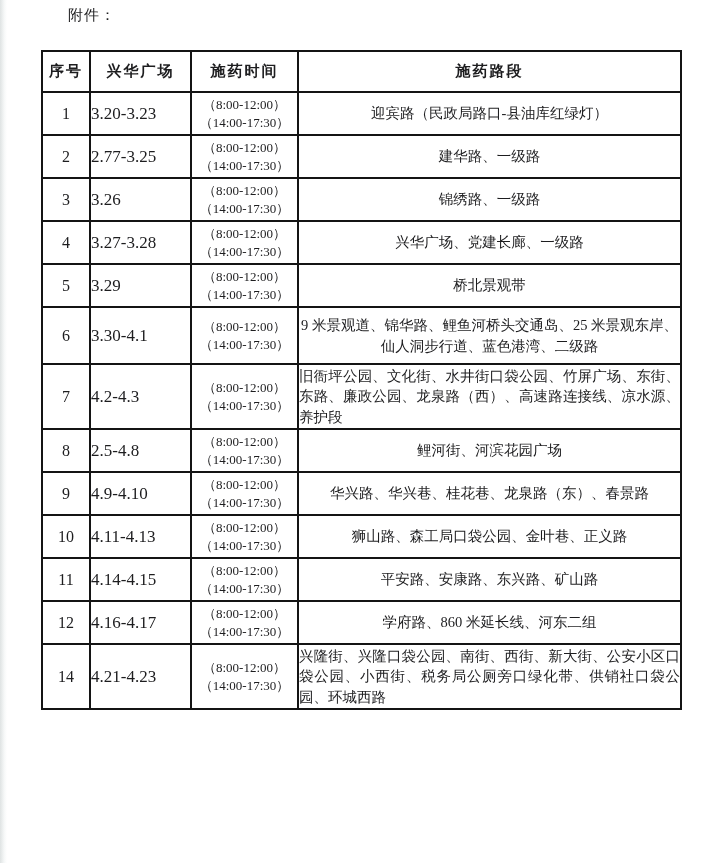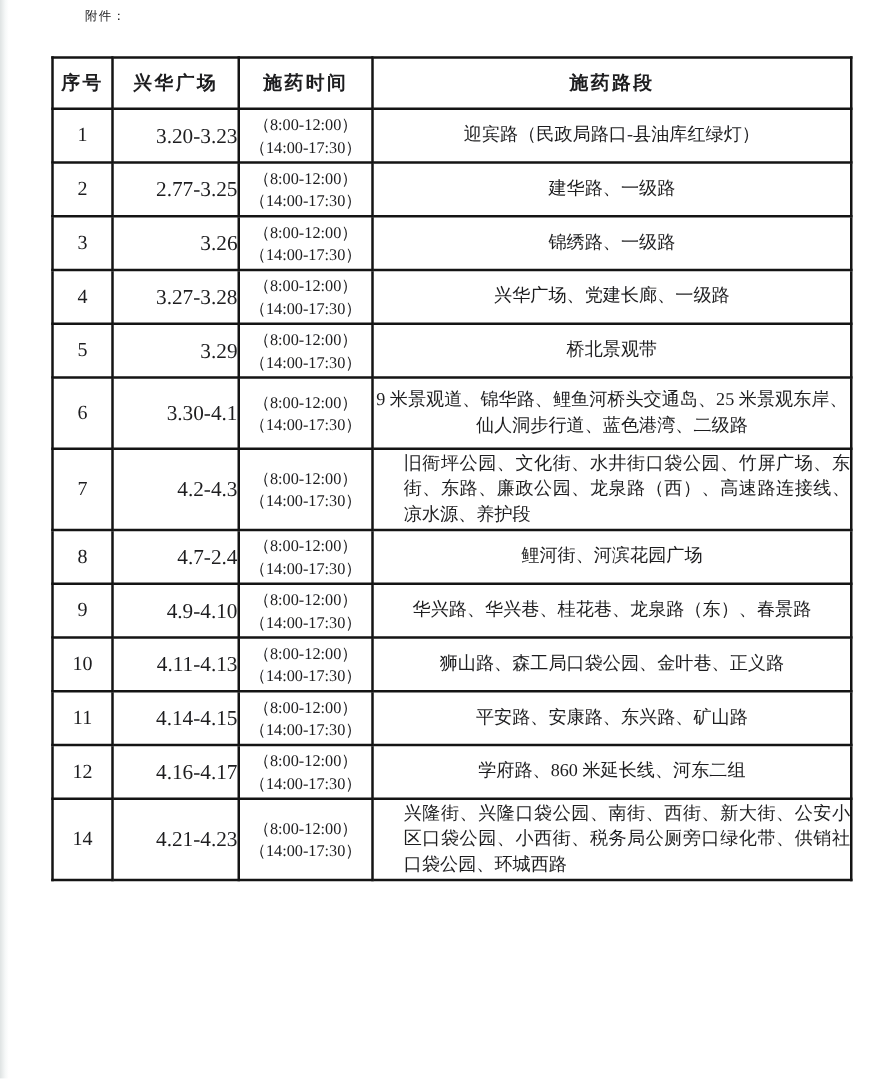--- a/index.html
+++ b/index.html
@@ -18,21 +18,21 @@
   }
   .edge-strip {
     position: absolute;
     left: 0; top: 0;
     width: 7px; height: 863px;
     background: linear-gradient(to right, #dfe3e3, #f6f8f8 60%, #ffffff);
   }
   .attachment {
     padding-top: 6px;
     margin-left: 68px;
-    font-size: 10px;
+    font-size: 15px;
     letter-spacing: 1px;
   }
   .title {
     margin: 4px 0 0 60px;
     width: 639px;
     text-align: center;
     font-family: "DejaVu Sans", "Liberation Sans", sans-serif;
     font-weight: bold;
     font-size: 23px;
     letter-spacing: 0.5px;
@@ -63,39 +63,38 @@
   td { height: 41px; }
   tr.rh2 td { height: 55px; }
   tr.rh3 td { height: 63px; }
   tr.rh2b td { height: 59px; }
   tr.rh1b td { height: 48px; }
   .c-no {
     text-align: center;
     font-size: 16px;
   }
   .c-date {
-    text-align: right;
+    text-align: left;
     font-size: 17px;
   }
   .c-time {
     text-align: center;
     font-size: 13px;
     line-height: 18px;
     white-space: nowrap;
   }
   .c-roads {
     font-size: 14.5px;
     line-height: 20.5px;
     padding: 1px 5px;
     text-align: center;
   }
   .c-roads.just {
     text-align: justify;
     text-justify: inter-ideograph;
-    padding-left: 24px;
   }
 </style>
 </head>
 <body>
 
 <div class="page">
   <div class="edge-strip"></div>
 
   <div class="attachment">附件：</div>
 
@@ -173,21 +172,21 @@
         <td class="c-no">7</td>
         <td class="c-date">4.2-4.3</td>
         <td class="c-time">
           <div>（8:00-12:00）</div>
           <div>（14:00-17:30）</div>
         </td>
         <td class="c-roads just">旧衙坪公园、文化街、水井街口袋公园、竹屏广场、东街、东路、廉政公园、龙泉路（西）、高速路连接线、凉水源、养护段</td>
       </tr>
       <tr>
         <td class="c-no">8</td>
-        <td class="c-date">4.7-2.4</td>
+        <td class="c-date">2.5-4.8</td>
         <td class="c-time">
           <div>（8:00-12:00）</div>
           <div>（14:00-17:30）</div>
         </td>
         <td class="c-roads">鲤河街、河滨花园广场</td>
       </tr>
       <tr>
         <td class="c-no">9</td>
         <td class="c-date">4.9-4.10</td>
         <td class="c-time">

